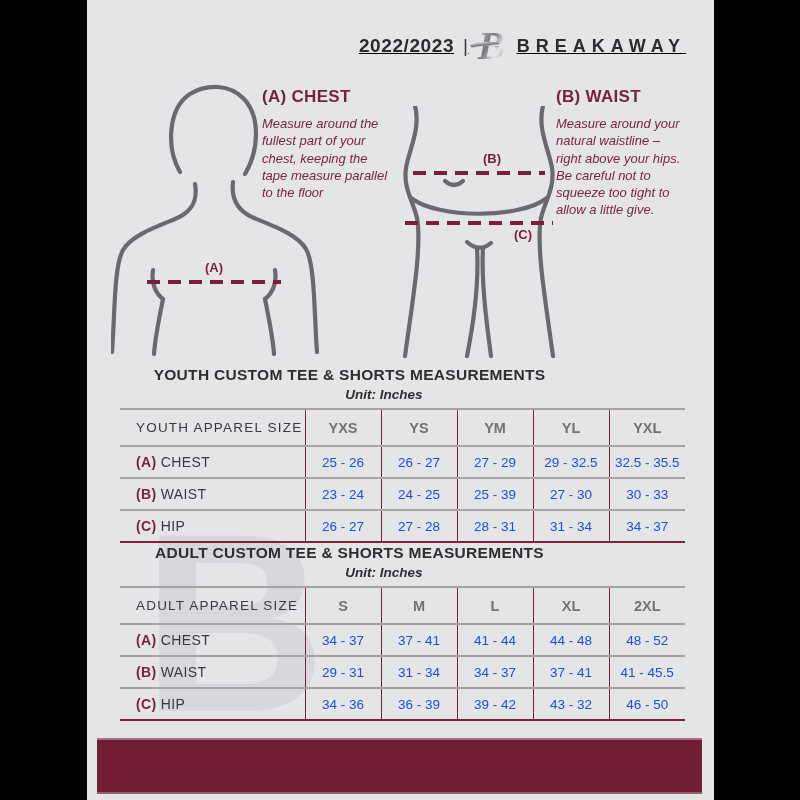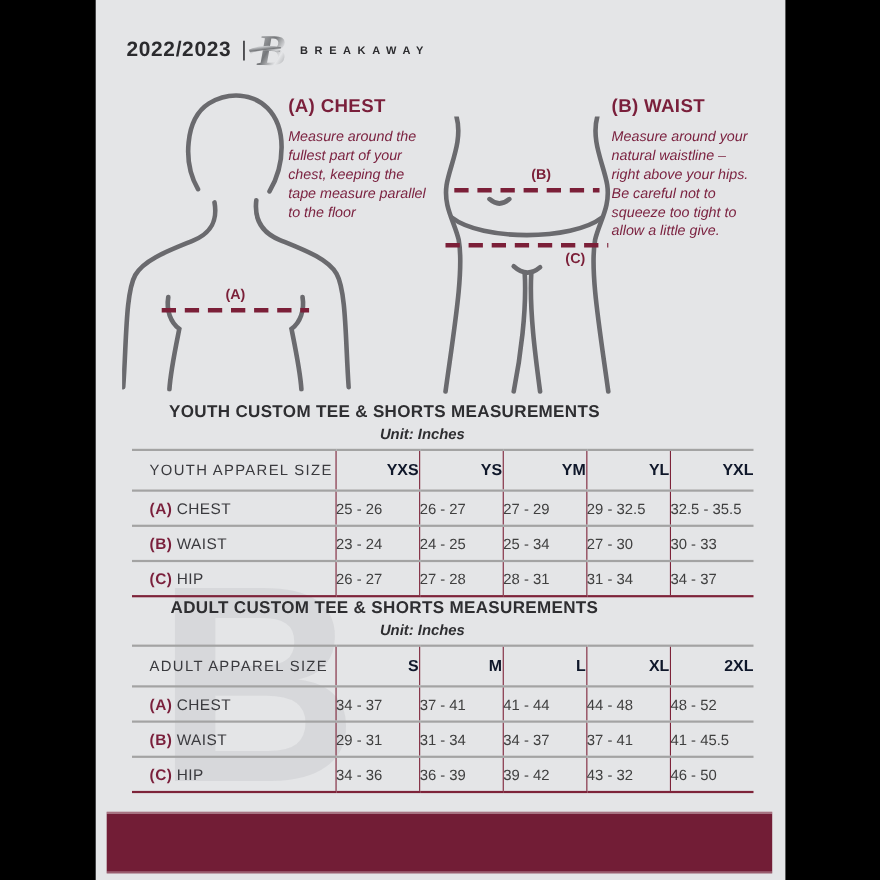--- a/index.html
+++ b/index.html
@@ -6,26 +6,26 @@
   .stage{position:relative;width:800px;height:800px;background:#000;overflow:hidden;
          font-family:"Liberation Sans",sans-serif;}
   .page{position:absolute;left:87px;top:0;width:627px;height:800px;background:#e4e5e7;}
 
   
   .watermark{position:absolute;left:55px;top:495px;font-size:255px;font-weight:bold;
              color:rgba(110,110,118,0.10);line-height:1;user-select:none;}
 
   
   .header{position:absolute;left:28px;top:24px;width:571px;display:flex;
-          justify-content:flex-start;align-items:center;}
+          justify-content:flex-end;align-items:center;text-decoration:underline;}
   .doc-title{font-size:19px;font-weight:bold;color:#2b2b2e;letter-spacing:.6px;
              font-stretch:condensed;white-space:nowrap;display:flex;align-items:center;gap:9px;}
   .doc-title .sep{font-weight:normal;color:#3a3a3d;}
   .brand{display:flex;align-items:center;gap:8px;}
-  .brand-name{font-size:10px;font-weight:bold;color:#2b2b2e;letter-spacing:6px;}
+  .brand-name{font-size:18px;font-weight:bold;color:#2b2b2e;letter-spacing:6px;}
 
   
   .instr{position:absolute;color:#7b2240;}
   .instr h3{margin:0 0 8px 0;font-size:17px;font-weight:bold;color:#7a1f3b;letter-spacing:.3px;}
   .instr p{margin:0;font-size:13px;font-style:italic;line-height:1.33;white-space:pre-line;}
   .col-a{left:175px;top:87px;width:145px;}
   .col-b{left:469px;top:87px;width:160px;}
   .col-c{left:469px;top:221px;width:162px;}
 
   
@@ -45,24 +45,24 @@
   .adult-title{top:544px;} .adult-unit{top:565px;}
 
   
   .size-table{position:absolute;left:33px;width:565px;border-collapse:collapse;table-layout:fixed;}
   .youth-table{top:408px;} .adult-table{top:586px;}
   .size-table col.c0{width:185px;}
   .size-table col.cv{width:76px;}
   .size-table th,.size-table td{padding:0;border-top:2px solid #a3a3a3;}
   .size-table tr:last-child td{border-bottom:2px solid #7d2339;}
   .size-table th:not(:first-child),.size-table td:not(:first-child){border-left:1.5px solid #7d2339;}
-  .size-table th{height:35px;font-size:14.5px;font-weight:bold;color:#0f172a;text-align:right;}
+  .size-table th{height:35px;font-size:14.5px;font-weight:bold;color:#737373;text-align:center;}
   .size-table th.lbl{font-size:13.5px;font-weight:normal;color:#3a3a3e;letter-spacing:1.2px;
                      text-align:left;padding-left:16px;}
-  .size-table td{height:30px;font-size:13.5px;color:#404040;text-align:left;}
+  .size-table td{height:30px;font-size:13.5px;color:#1d4ed8;text-align:center;}
   .size-table td.rowlbl{text-align:left;padding-left:16px;font-size:14px;color:#3a3a3e;letter-spacing:.4px;}
   .size-table td.rowlbl b{color:#7a1f3b;font-weight:bold;margin-right:4px;}
 
   
   .footer-bar{position:absolute;left:10px;top:738px;width:605px;height:52px;background:#721d36;
               border-top:2px solid rgba(255,255,255,.38);border-bottom:2px solid rgba(255,255,255,.28);}
 </style>
 </head>
 <body>
 
@@ -164,21 +164,21 @@
           <td>25 - 26</td>
           <td>26 - 27</td>
           <td>27 - 29</td>
           <td>29 - 32.5</td>
           <td>32.5 - 35.5</td>
         </tr>
         <tr>
           <td class="rowlbl"><b>(B)</b><span>WAIST</span></td>
           <td>23 - 24</td>
           <td>24 - 25</td>
-          <td>25 - 34</td>
+          <td>25 - 39</td>
           <td>27 - 30</td>
           <td>30 - 33</td>
         </tr>
         <tr>
           <td class="rowlbl"><b>(C)</b><span>HIP</span></td>
           <td>26 - 27</td>
           <td>27 - 28</td>
           <td>28 - 31</td>
           <td>31 - 34</td>
           <td>34 - 37</td>

